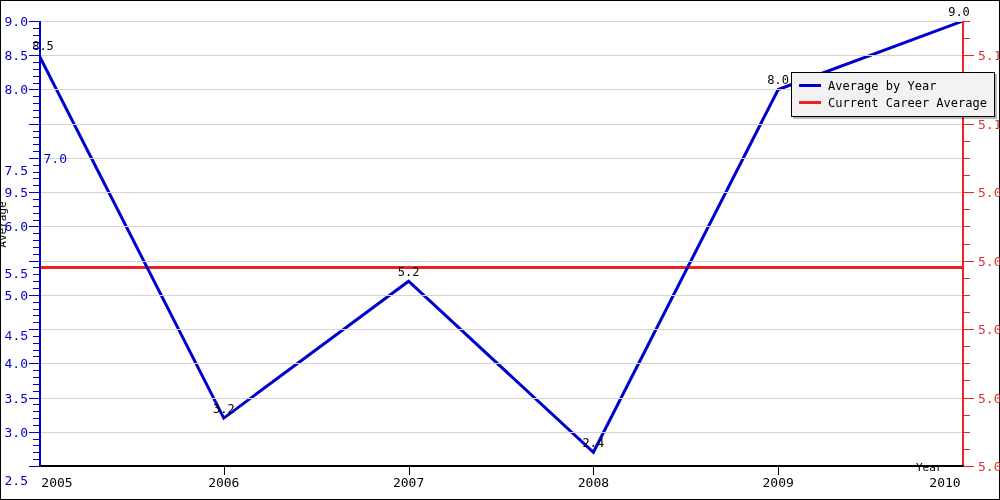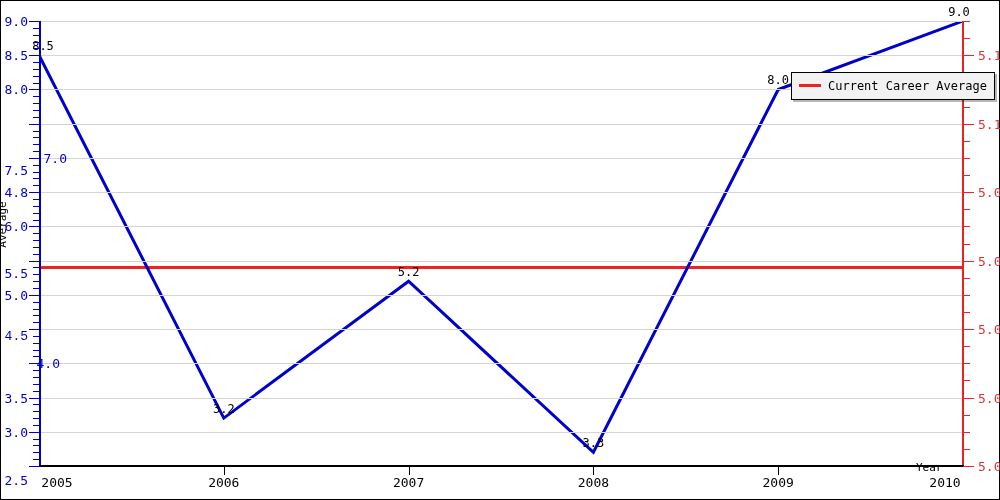--- a/index.html
+++ b/index.html
@@ -198,49 +198,49 @@
         <div class="gridline" style="top: 0px;"></div>
       </div>
     <svg id="series-svg" width="924" height="445">
       <polyline id="career-line" fill="none" stroke="#ee2222" stroke-width="3" points="0,246.5 924,246.5"></polyline>
       <polyline id="avg-line" fill="none" stroke="#0000cc" stroke-width="3" points="0.0,34.2 184.8,397.1 369.6,260.2 554.4,431.3 739.2,68.5 924.0,0.0"></polyline>
     </svg>
     <div id="point-labels">
         <div class="pt-label" style="left: 4px; top: 31.2308px;">8.5</div>
         <div class="pt-label" style="left: 184.8px; top: 394.077px;">3.2</div>
         <div class="pt-label" style="left: 369.6px; top: 257.154px;">5.2</div>
-        <div class="pt-label" style="left: 554.4px; top: 428.308px;">3.3</div>
+        <div class="pt-label" style="left: 554.4px; top: 428.308px;">2.4</div>
         <div class="pt-label" style="left: 739.2px; top: 65.4615px;">8.0</div>
         <div class="pt-label" style="left: 920px; top: -3px;">9.0</div>
       </div>
   </div>
 
   <div class="axis-left"></div>
   <div class="axis-right"></div>
   <div class="axis-bottom"></div>
 
   <div id="left-ticks">
       <div class="tick-left major" style="top: 465px;"></div>
       <div class="lbl-left-wrap" style="top: 459px; margin-top: 14px;">2.5</div>
       <div class="tick-left major" style="top: 430.769px;"></div>
       <div class="lbl-left-wrap" style="top: 424.769px;">3.0</div>
       <div class="tick-left major" style="top: 396.538px;"></div>
       <div class="lbl-left-wrap" style="top: 390.538px;">3.5</div>
       <div class="tick-left major" style="top: 362.308px;"></div>
-      <div class="lbl-left-wrap" style="top: 356.308px; padding-left: 32px;">4.0</div>
+      <div class="lbl-left-wrap" style="top: 356.308px;">4.0</div>
       <div class="tick-left major" style="top: 328.077px;"></div>
       <div class="lbl-left-wrap" style="top: 329px; font-family: Liberation Mono, monospace;">4.5</div>
       <div class="tick-left major" style="top: 293.846px;"></div>
       <div class="lbl-left-wrap" style="top: 287.846px;">5.0</div>
       <div class="tick-left major" style="top: 259.615px;"></div>
       <div class="lbl-left-wrap" style="top: 253.615px; margin-top: 12px;">5.5</div>
       <div class="tick-left major" style="top: 225.385px;"></div>
       <div class="lbl-left-wrap" style="top: 219.385px;">6.0</div>
       <div class="tick-left major" style="top: 191.154px;"></div>
-      <div class="lbl-left-wrap" style="top: 185.154px;">4.8</div>
+      <div class="lbl-left-wrap" style="top: 185.154px;">9.5</div>
       <div class="tick-left major" style="top: 156.923px;"></div>
       <div class="lbl-left-wrap" style="top: 150.923px; margin-left: 39px;">7.0</div>
       <div class="tick-left major" style="top: 122.692px;"></div>
       <div class="lbl-left-wrap" style="top: 116.692px; margin-top: 46px;">7.5</div>
       <div class="tick-left major" style="top: 88.4615px;"></div>
       <div class="lbl-left-wrap" style="top: 82.4615px;">8.0</div>
       <div class="tick-left major" style="top: 54.2308px;"></div>
       <div class="lbl-left-wrap" style="top: 48.2308px;">8.5</div>
       <div class="tick-left major" style="top: 20px;"></div>
       <div class="lbl-left-wrap" style="top: 14px;">9.0</div>
@@ -344,18 +344,22 @@
       <div class="tick-bottom" style="left: 777.2px;"></div>
       <div class="lbl-bottom" style="left: 777.2px;">2009</div>
       <div class="lbl-bottom" style="left: 944px;">2010</div>
     </div>
 
   <div id="ylabel">Average</div>
   <div id="xlabel">Year</div>
 
   <div id="legend">
     <div class="legend-row">
+      <span class="legend-swatch" style="background: rgb(0, 0, 204);"></span>
+      <span class="legend-text">Average by Year</span>
+    </div>
+    <div class="legend-row">
       <span class="legend-swatch" style="background: rgb(238, 34, 34);"></span>
       <span class="legend-text">Current Career Average</span>
     </div>
   </div>
 
 </div>
 
 </body></html>

